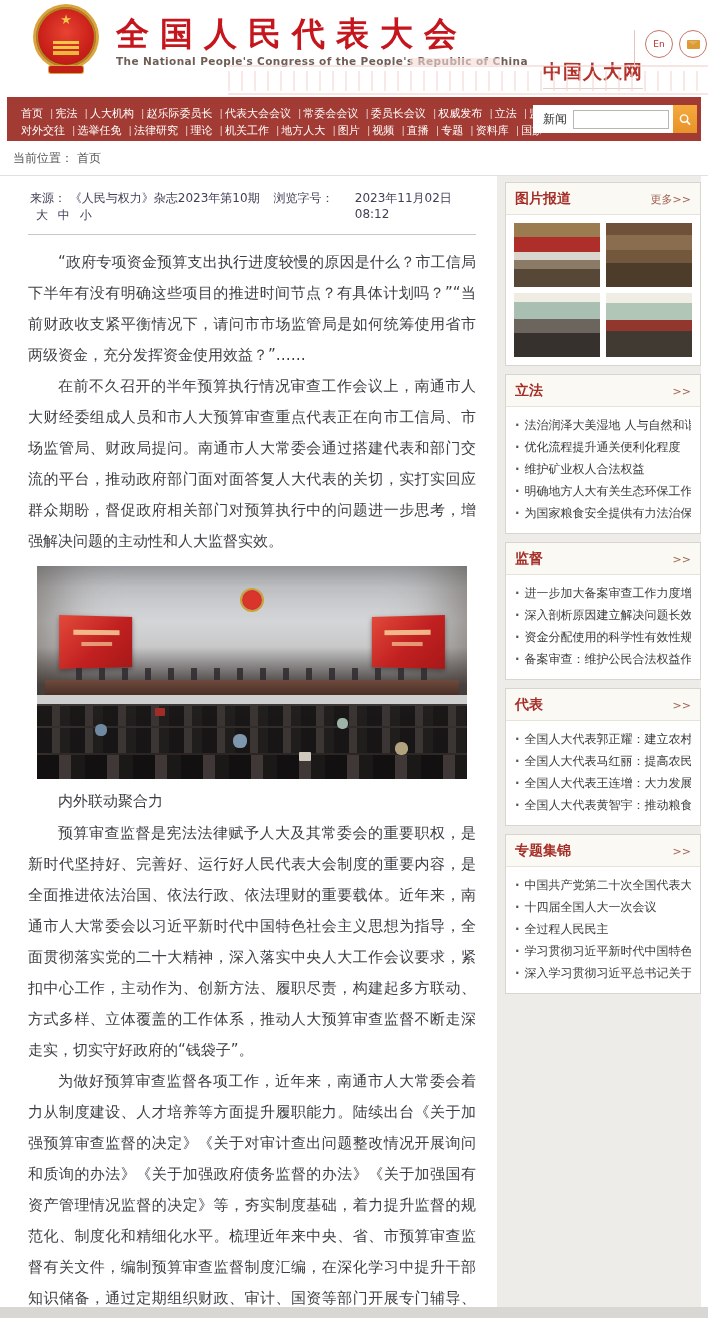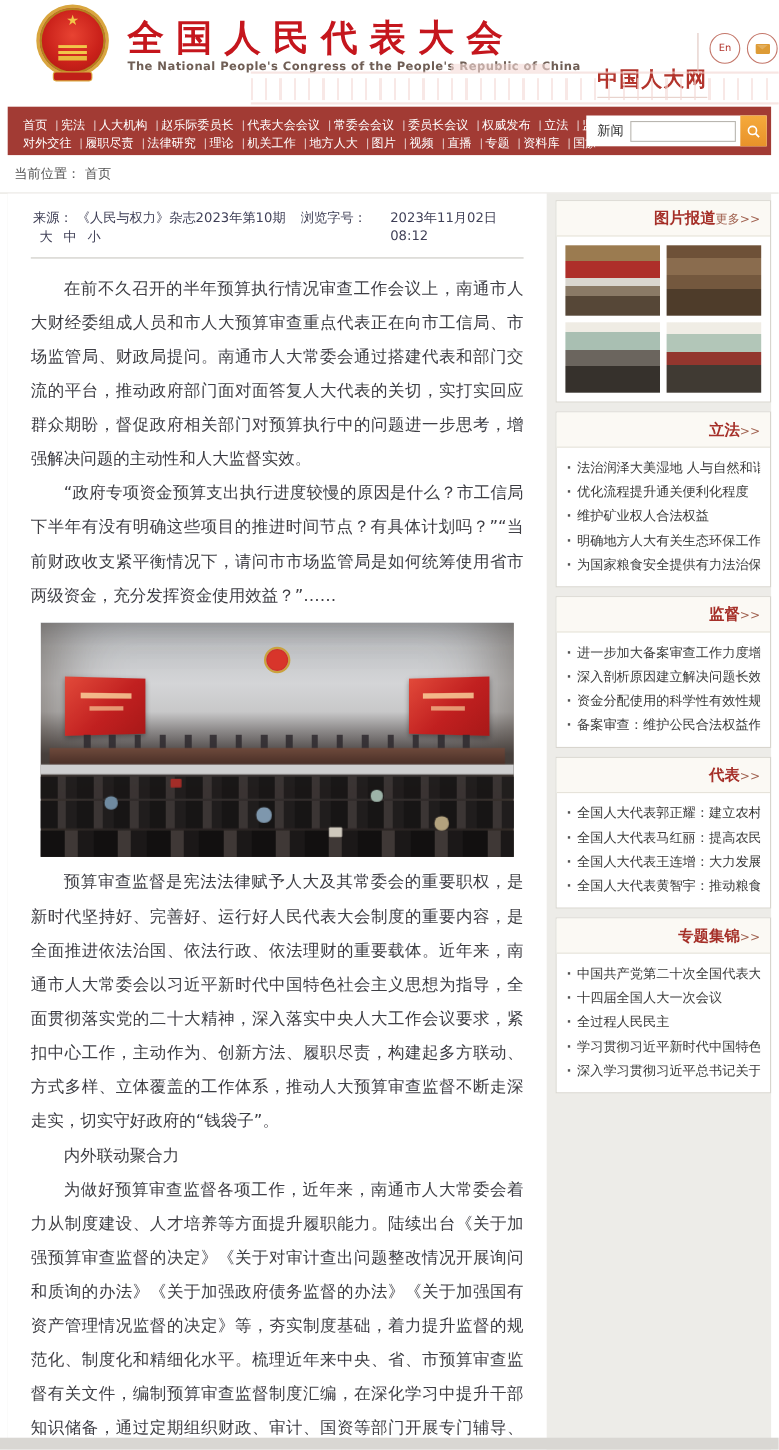--- a/index.html
+++ b/index.html
@@ -75,21 +75,21 @@
   .ph-dais{position:absolute;left:8px;right:8px;top:114px;height:15px;background:linear-gradient(180deg,#6e4a3c,#4a2f27);}
   .ph-tables{position:absolute;left:0;right:0;top:129px;height:9px;background:#cfcfd0;}
   .ph-row{position:absolute;left:0;right:0;background:repeating-linear-gradient(90deg,#171515 0 15px,#3b3534 15px 23px,#201d1d 23px 33px);}
   .r1{top:140px;height:20px;opacity:.92;}
   .r2{top:162px;height:25px;}
   .r3{top:189px;height:24px;background:repeating-linear-gradient(90deg,#121010 0 22px,#3f3836 22px 34px,#1b1818 34px 48px);}
   .spot{position:absolute;border-radius:45%;}
   
   .sidebar{width:196px;display:flex;flex-direction:column;gap:8px;padding-top:6px;}
   .box{background:#fff;border:1px solid #d8d5ce;}
-  .box-h{display:flex;justify-content:flex-end;align-items:baseline;padding:7px 9px 6px;background:#fbf9f4;border-bottom:1px solid #e6e3da;}
+  .box-h{display:flex;justify-content:space-between;align-items:baseline;padding:7px 9px 6px;background:#fbf9f4;border-bottom:1px solid #e6e3da;}
   .box-h .t{font-size:14px;font-weight:bold;color:#a52f28;}
   .box-h .m{font-size:11px;color:#a0614f;cursor:pointer;}
   .pgrid{display:grid;grid-template-columns:1fr 1fr;gap:6px;padding:8px;}
   .thumb{height:64px;cursor:pointer;}
   .t1{background:linear-gradient(180deg,#9b7b50 0 22%,#ae2f2a 22% 46%,#d9d6cf 46% 58%,#8a7a66 58% 72%,#564737 72% 100%);}
   .t2{background:linear-gradient(180deg,#6e5138 0 18%,#8a6c4e 18% 42%,#74583e 42% 62%,#4e3c2a 62% 100%);}
   .t3{background:linear-gradient(180deg,#efece4 0 14%,#a9bfb2 14% 40%,#6b655e 40% 62%,#36312c 62% 100%);}
   .t4{background:linear-gradient(180deg,#f0ede5 0 16%,#b2c6b8 16% 42%,#93362e 42% 60%,#403a33 60% 100%);}
   .box ul{list-style:none;margin:0;padding:7px 9px 9px;}
   .box li{font-size:12px;color:#3b3b3b;line-height:22px;white-space:nowrap;overflow:hidden;cursor:pointer;}
@@ -134,21 +134,21 @@
       <li>代表大会会议</li>
       <li>常委会会议</li>
       <li>委员长会议</li>
       <li>权威发布</li>
       <li>立法</li>
       <li>监督</li>
       
     </ul>
     <ul>
       <li>对外交往</li>
-      <li>履职尽责</li>
+      <li>选举任免</li>
       <li>法律研究</li>
       <li>理论</li>
       <li>机关工作</li>
       <li>地方人大</li>
       <li>图片</li>
       <li>视频</li>
       <li>直播</li>
       <li>专题</li>
       <li>资料库</li>
       <li>国旗</li>
@@ -180,43 +180,43 @@
         <span>来源：</span>
         <span>《人民与权力》杂志2023年第10期</span>
         <span style="margin-left:10px">浏览字号：</span>
         <span class="sz">大</span>
         <span class="sz">中</span>
         <span class="sz">小</span>
       </div>
       <div>2023年11月02日 08:12</div>
     </div>
     <div class="a-body">
+      <p>“政府专项资金预算支出执行进度较慢的原因是什么？市工信局下半年有没有明确这些项目的推进时间节点？有具体计划吗？”“当前财政收支紧平衡情况下，请问市市场监管局是如何统筹使用省市两级资金，充分发挥资金使用效益？”……</p>
       <p>在前不久召开的半年预算执行情况审查工作会议上，南通市人大财经委组成人员和市人大预算审查重点代表正在向市工信局、市场监管局、财政局提问。南通市人大常委会通过搭建代表和部门交流的平台，推动政府部门面对面答复人大代表的关切，实打实回应群众期盼，督促政府相关部门对预算执行中的问题进一步思考，增强解决问题的主动性和人大监督实效。</p>
-      <p>“政府专项资金预算支出执行进度较慢的原因是什么？市工信局下半年有没有明确这些项目的推进时间节点？有具体计划吗？”“当前财政收支紧平衡情况下，请问市市场监管局是如何统筹使用省市两级资金，充分发挥资金使用效益？”……</p>
 
       <div class="photo">
         <div class="ph-emblem"></div>
         <div class="ph-screen left"></div>
         <div class="ph-screen right"></div>
         <div class="ph-heads"></div>
         <div class="ph-dais"></div>
         <div class="ph-tables"></div>
         <div class="ph-row r1"></div>
         <div class="ph-row r2"></div>
         <div class="ph-row r3"></div>
         <span class="spot" style="left:58px;top:158px;width:12px;height:12px;background:#6f8aa0"></span>
         <span class="spot" style="left:196px;top:168px;width:14px;height:14px;background:#7e97ad"></span>
         <span class="spot" style="left:300px;top:152px;width:11px;height:11px;background:#9db3a8"></span>
         <span class="spot" style="left:358px;top:176px;width:13px;height:13px;background:#b3a27e"></span>
         <span class="spot" style="left:118px;top:142px;width:10px;height:8px;background:#a22d28;border-radius:1px"></span>
         <span class="spot" style="left:262px;top:186px;width:12px;height:9px;background:#cfc9bd;border-radius:1px"></span>
       </div>
 
+      <p>内外联动聚合力</p>
       <p>预算审查监督是宪法法律赋予人大及其常委会的重要职权，是新时代坚持好、完善好、运行好人民代表大会制度的重要内容，是全面推进依法治国、依法行政、依法理财的重要载体。近年来，南通市人大常委会以习近平新时代中国特色社会主义思想为指导，全面贯彻落实党的二十大精神，深入落实中央人大工作会议要求，紧扣中心工作，主动作为、创新方法、履职尽责，构建起多方联动、方式多样、立体覆盖的工作体系，推动人大预算审查监督不断走深走实，切实守好政府的“钱袋子”。</p>
-      <p>内外联动聚合力</p>
       <p>为做好预算审查监督各项工作，近年来，南通市人大常委会着力从制度建设、人才培养等方面提升履职能力。陆续出台《关于加强预算审查监督的决定》《关于对审计查出问题整改情况开展询问和质询的办法》《关于加强政府债务监督的办法》《关于加强国有资产管理情况监督的决定》等，夯实制度基础，着力提升监督的规范化、制度化和精细化水平。梳理近年来中央、省、市预算审查监督有关文件，编制预算审查监督制度汇编，在深化学习中提升干部知识储备，通过定期组织财政、审计、国资等部门开展专门辅导、外出培训、观摩学习等，在交流互鉴中促进干部知识转化，不断提高干部队伍的政治素质、业务素质和工作能力，为依法履行预算审查监督职责当好参谋助手、做好服务保障。</p>
 
     </div>
   </div>
 
   <div class="sidebar">
 
     <div class="box">
       <div class="box-h">
         <span class="t">图片报道</span>

